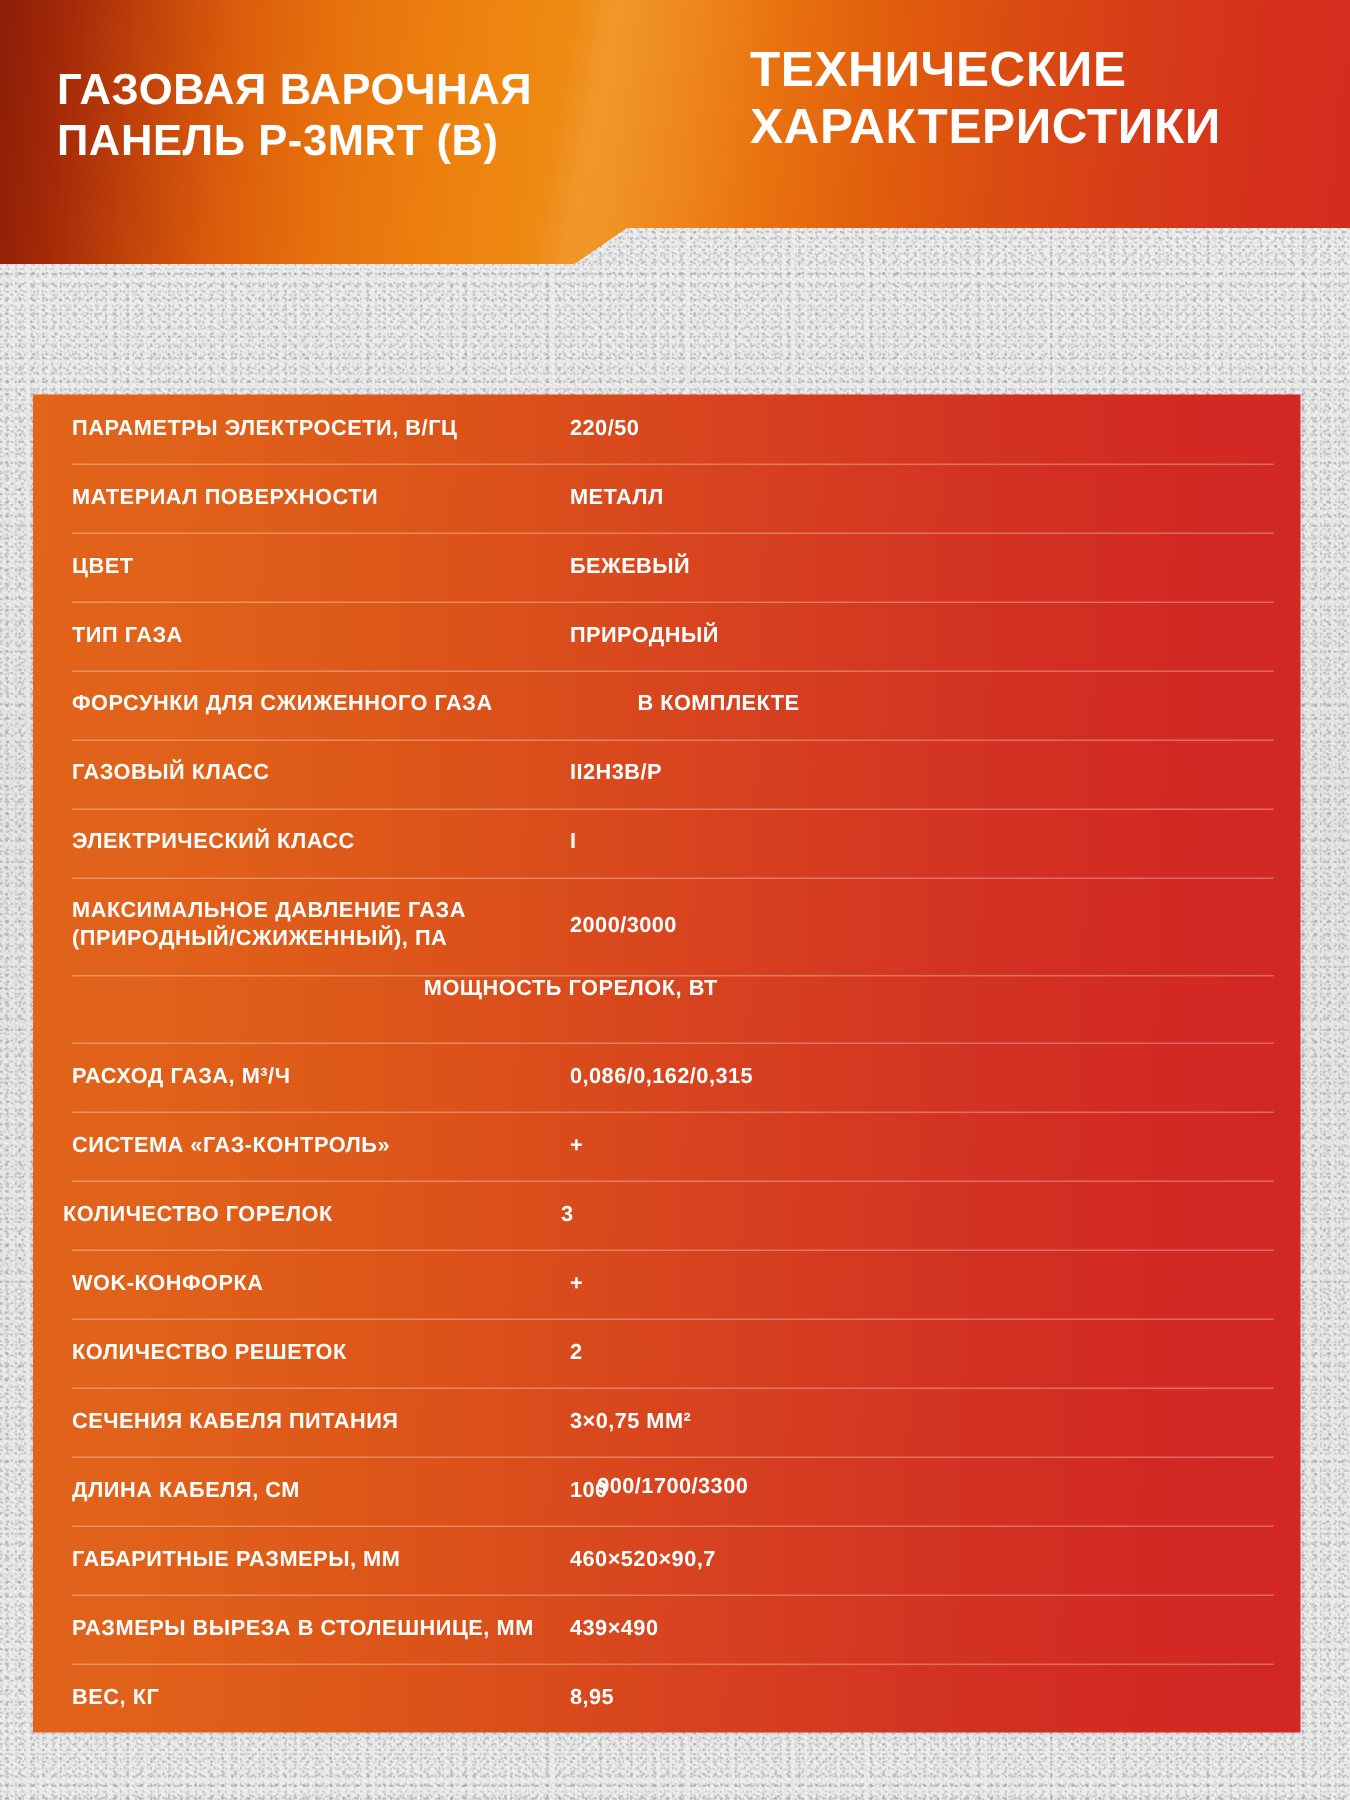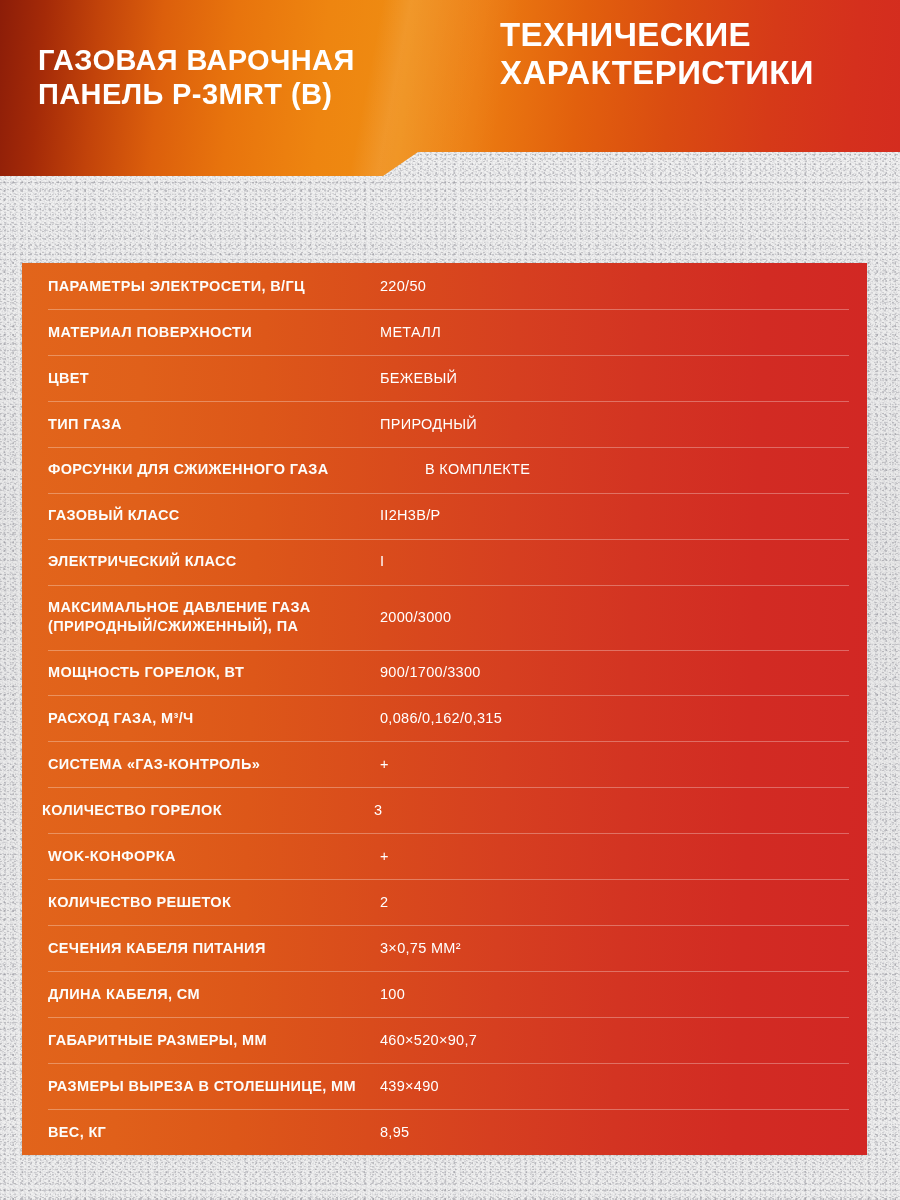--- a/index.html
+++ b/index.html
@@ -114,21 +114,21 @@
     font-stretch: condensed;
   }
   #title-left {
     left: 38px;
     top: 44px;
     font-size: 29px;
     letter-spacing: 0.4px;
   }
   #title-right {
     left: 500px;
-    top: 16px;
+    top: 27px;
     font-size: 33px;
     letter-spacing: 0.4px;
   }
 
   
   #spec-card {
     position: absolute;
     left: 22px;
     top: 263px;
     width: 845px;
@@ -175,21 +175,21 @@
     font-weight: 700;
     letter-spacing: 0.35px;
     line-height: 1.28;
     text-transform: uppercase;
     white-space: pre-line;
   }
   .spec-value {
     flex: 1 1 auto;
     color: #ffffff;
     font-size: 14.5px;
-    font-weight: 400;
+    font-weight: 700;
     letter-spacing: 0.3px;
     line-height: 1.28;
     text-transform: uppercase;
   }
 </style>
 </head>
 <body>
 
 <div id="page">
 
@@ -234,21 +234,21 @@
         </div>
         <div class="spec-row" style="height: 45.9474px;">
           <div class="spec-label">ЭЛЕКТРИЧЕСКИЙ КЛАСС</div>
           <div class="spec-value">I</div>
         </div>
         <div class="spec-row" style="height: 64.9474px;">
           <div class="spec-label">МАКСИМАЛЬНОЕ ДАВЛЕНИЕ ГАЗА
 (ПРИРОДНЫЙ/СЖИЖЕННЫЙ), ПА</div>
           <div class="spec-value">2000/3000</div>
         </div>
-        <div class="spec-row" style="height: 45.9474px;">
+        <div class="spec-row" style="height: 45.9474px; flex-direction: column;">
           <div class="spec-label">МОЩНОСТЬ ГОРЕЛОК, ВТ</div>
           <div class="spec-value">900/1700/3300</div>
         </div>
         <div class="spec-row" style="height: 45.9474px;">
           <div class="spec-label">РАСХОД ГАЗА, М³/Ч</div>
           <div class="spec-value">0,086/0,162/0,315</div>
         </div>
         <div class="spec-row" style="height: 45.9474px;">
           <div class="spec-label">СИСТЕМА «ГАЗ-КОНТРОЛЬ»</div>
           <div class="spec-value">+</div>

